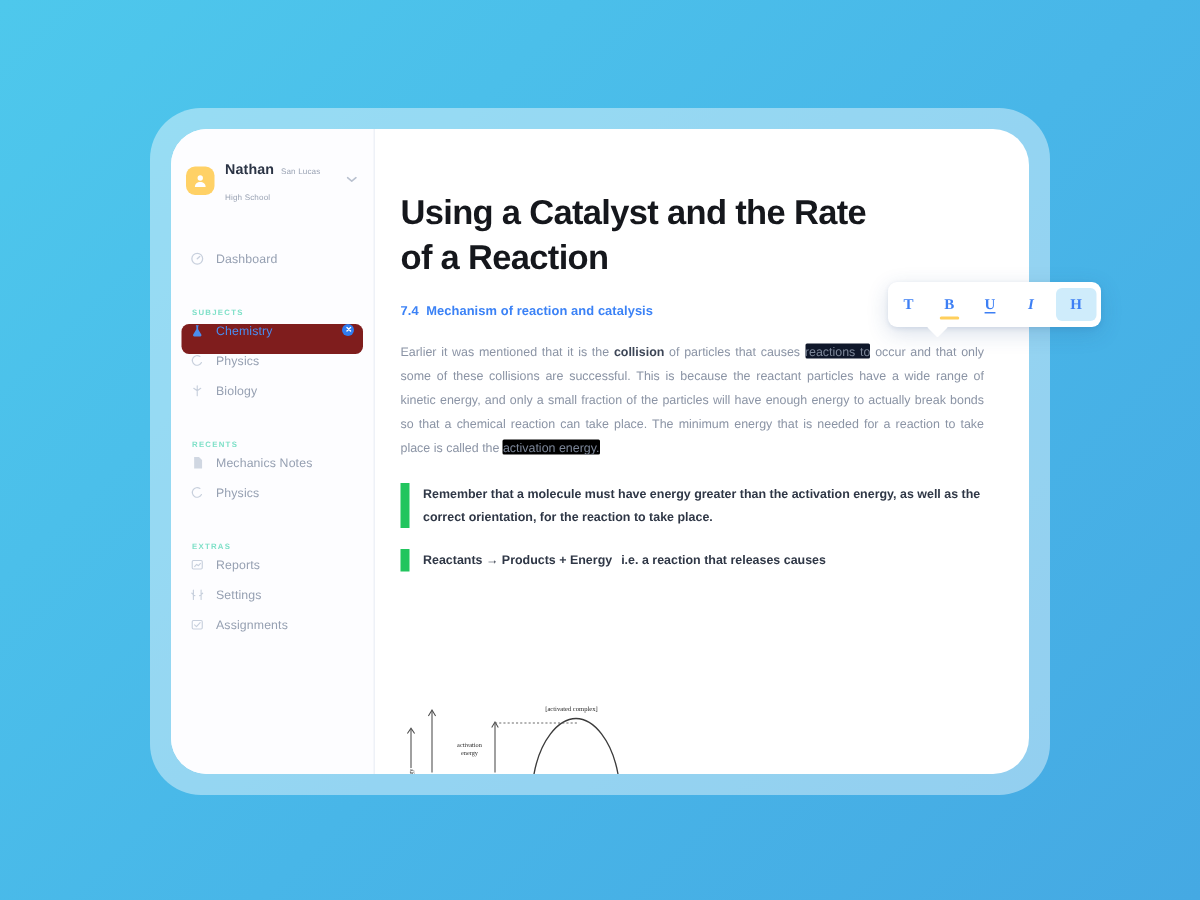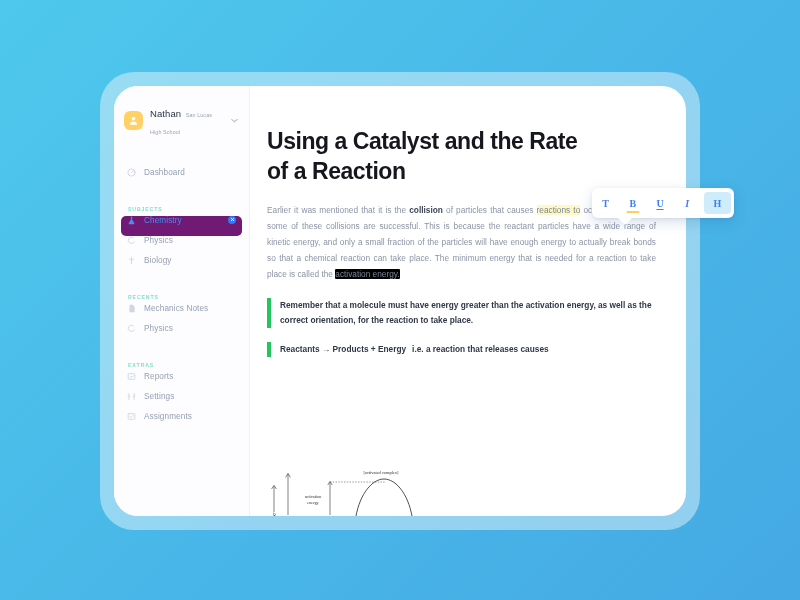--- a/index.html
+++ b/index.html
@@ -58,21 +58,21 @@
     width: 19px; height: 19px;
     border-radius: 6px;
     background: #ffd166;
     flex: 0 0 19px;
     display: flex; align-items: center; justify-content: center;
   }
   .avatar svg { display:block; }
   .profile-text { flex: 1 1 auto; min-width: 0; line-height: 1.05; }
   .profile-name {
     font-size: 9.5px;
-    font-weight: normal;
+    font-weight: bold;
     color: #2b3445;
     letter-spacing: 0.1px;
   }
   .profile-school {
     font-size: 5.4px;
     color: #9aa3b4;
     margin-top: 1.5px;
     letter-spacing: 0.1px;
   }
   .chevron {
@@ -112,21 +112,21 @@
     flex: 1 1 auto;
   }
   .nav-ico {
     width: 9px; height: 9px;
     flex: 0 0 9px;
     display: flex; align-items: center; justify-content: center;
     color: #c8d0dd;
   }
   .nav-ico svg { display: block; overflow: visible; }
 
-  .nav-item.active { background: #701a75; }
+  .nav-item.active { background: #7f1d1d; }
   .nav-item.active .label { color: #4a8df0; font-weight: normal; }
   .nav-item.active .nav-ico { color: #4a8df0; }
   .nav-close {
     width: 8px; height: 8px; flex: 0 0 8px;
     border-radius: 50%;
     background: #2f7cf0;
     display: flex; align-items: center; justify-content: center;
     color: #fff; font-size: 6px; line-height: 1;
   }
 
@@ -157,27 +157,27 @@
 
   #body-paragraph {
     margin-top: 14px;
     width: 389px;
     font-size: 8.3px;
     line-height: 16px;
     color: #8b94a5;
     text-align: justify;
   }
   #body-paragraph b { color: #3d4657; font-weight: bold; }
-  .sel-grayblue { background: #fef9c3; color: #7c8698; border-radius: 1px; }
+  .sel-grayblue { background: #0f172a; color: #7c8698; border-radius: 1px; }
   .sel-cyan { background: #000000; color: #7c8698; border-radius: 1px; }
 
   .callout {
     margin-top: 16px;
     width: 389px;
-    border-left: 4px solid #22c55e;
+    border-left: 6px solid #22c55e;
     padding-left: 9px;
     box-sizing: border-box;
     font-size: 8.3px;
     line-height: 15px;
     color: #2f3746;
     font-weight: bold;
   }
   #lead-in {
     margin-top: 19px;
     font-size: 8.6px;
@@ -392,20 +392,23 @@
       </span>
       <span class="label">Assignments</span>
     </div>
 
   </aside>
 
   <main id="main">
 
     <h1 id="doc-title">Using a Catalyst and the Rate of a Reaction</h1>
 
+    <div id="section-line">
+      <span class="num">7.4</span><span>Mechanism of reaction and catalysis</span>
+    </div>
 
     <p id="body-paragraph"><span>Earlier it was mentioned that it is the </span><b>collision</b><span> of particles that causes </span><span class="sel-grayblue">reactions to</span><span> occur and that only some of these collisions are successful. This is because the reactant particles have a wide range of kinetic energy, and only a small fraction of the particles will have enough energy to actually break bonds so that a chemical reaction can take place. The minimum energy that is needed for a reaction to take place is called the </span><span class="sel-cyan">activation energy.</span></p>
 
     <div class="callout">Remember that a molecule must have energy greater than the activation energy, as well as the correct orientation, for the reaction to take place.</div>
 
 
     <div class="callout tight"><span>Reactants → Products + Energy</span><span class="spacer"></span><span>i.e. a reaction that releases causes</span></div>
 
     <div id="energy-diagram">
       <svg width="250" height="62" viewBox="0 0 250 62" aria-hidden="true">

